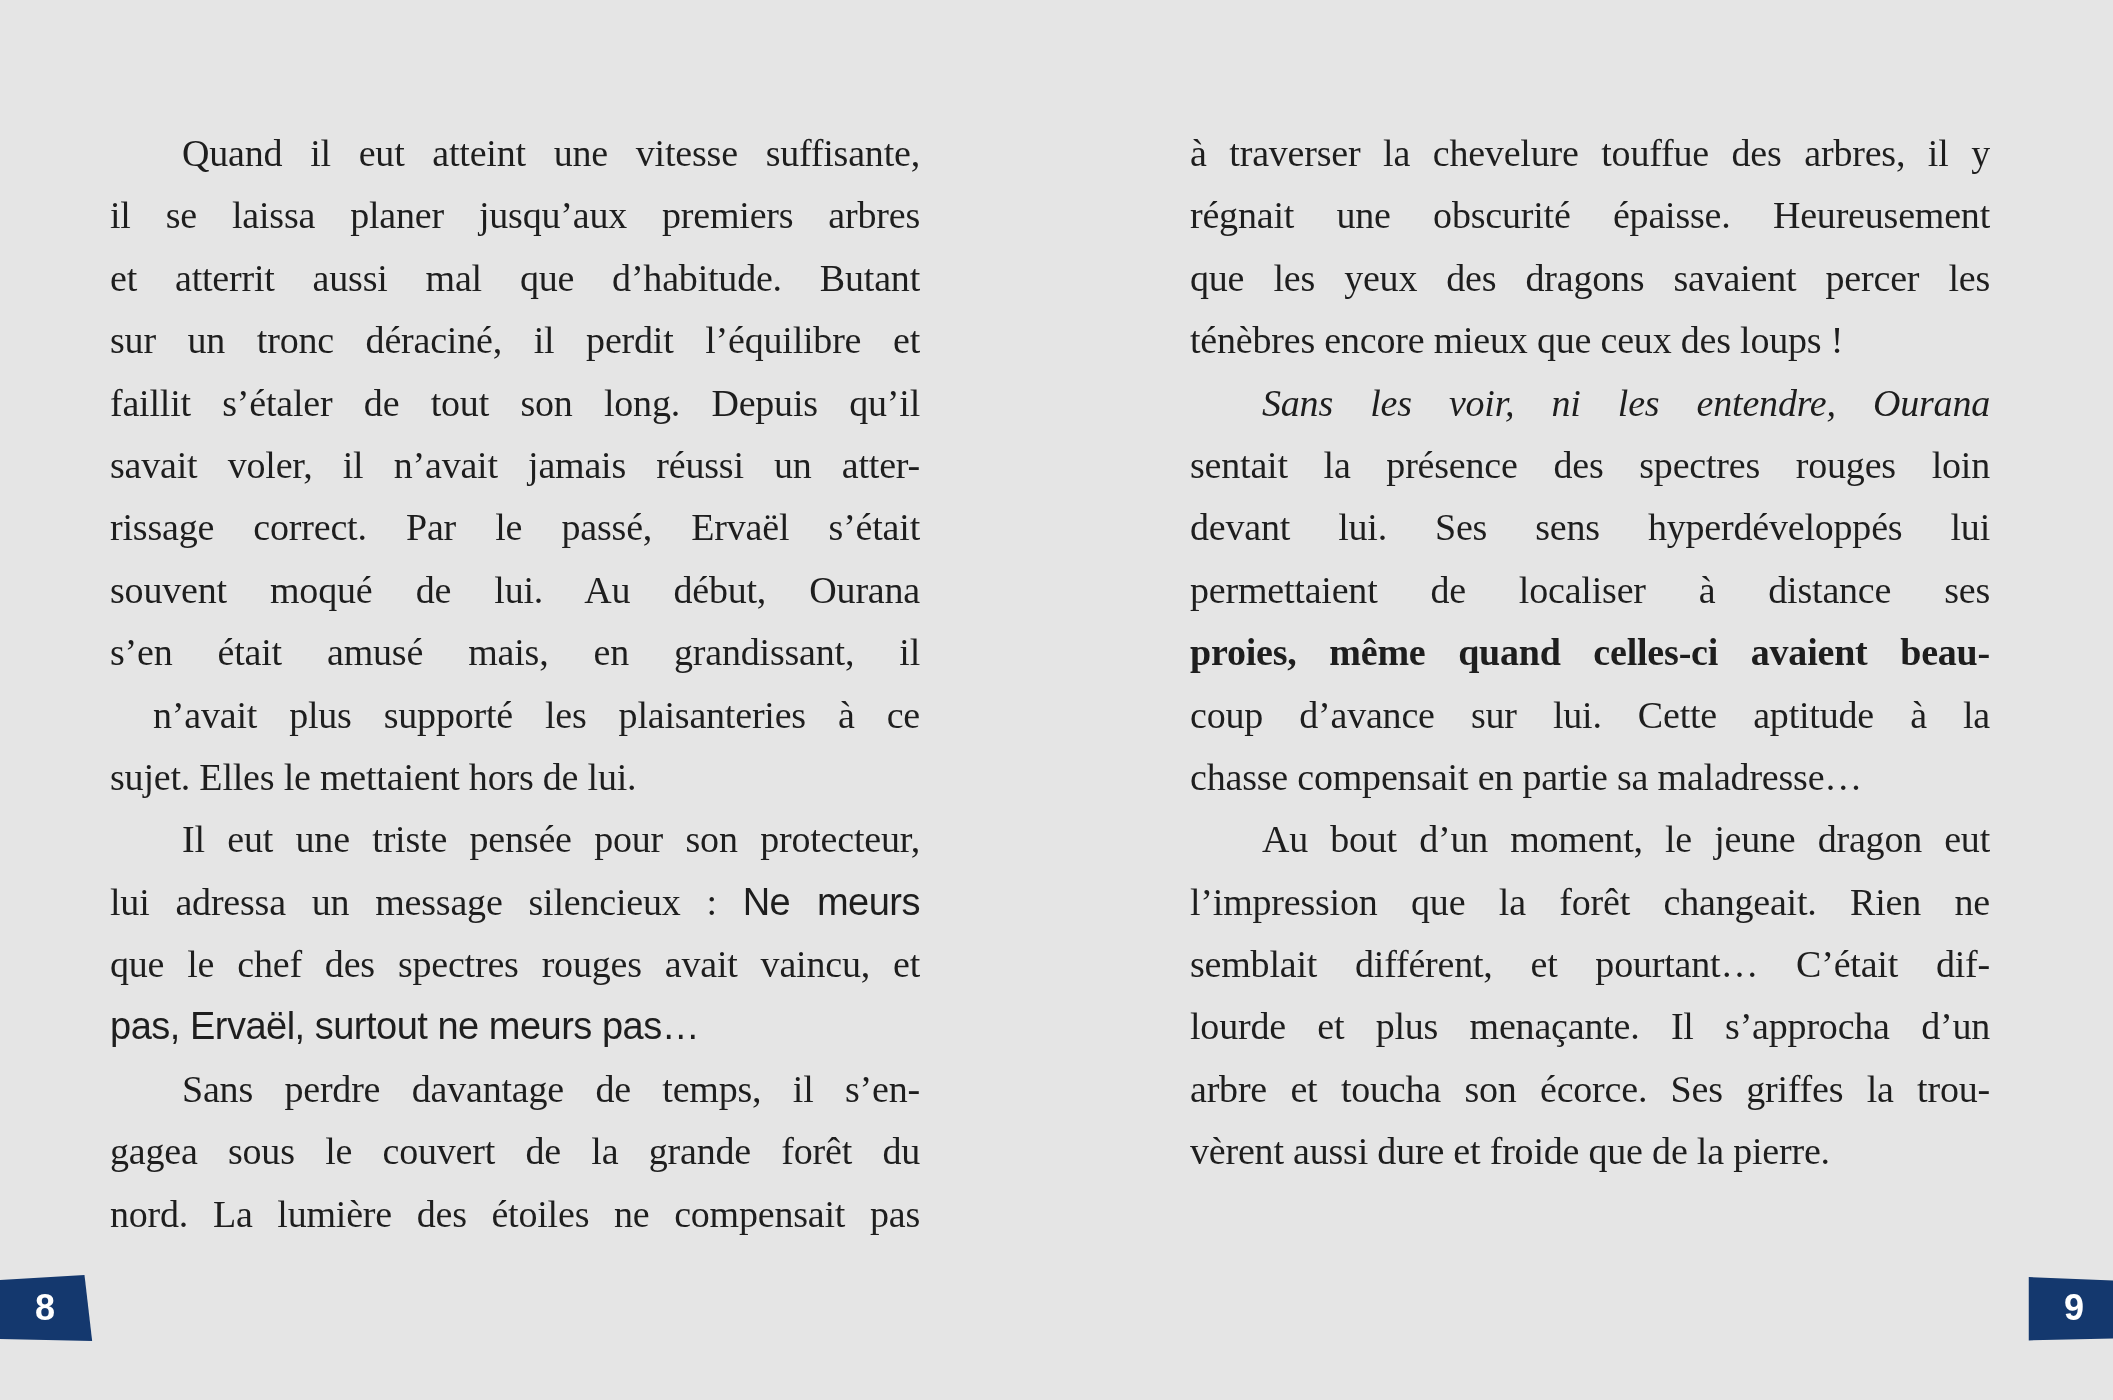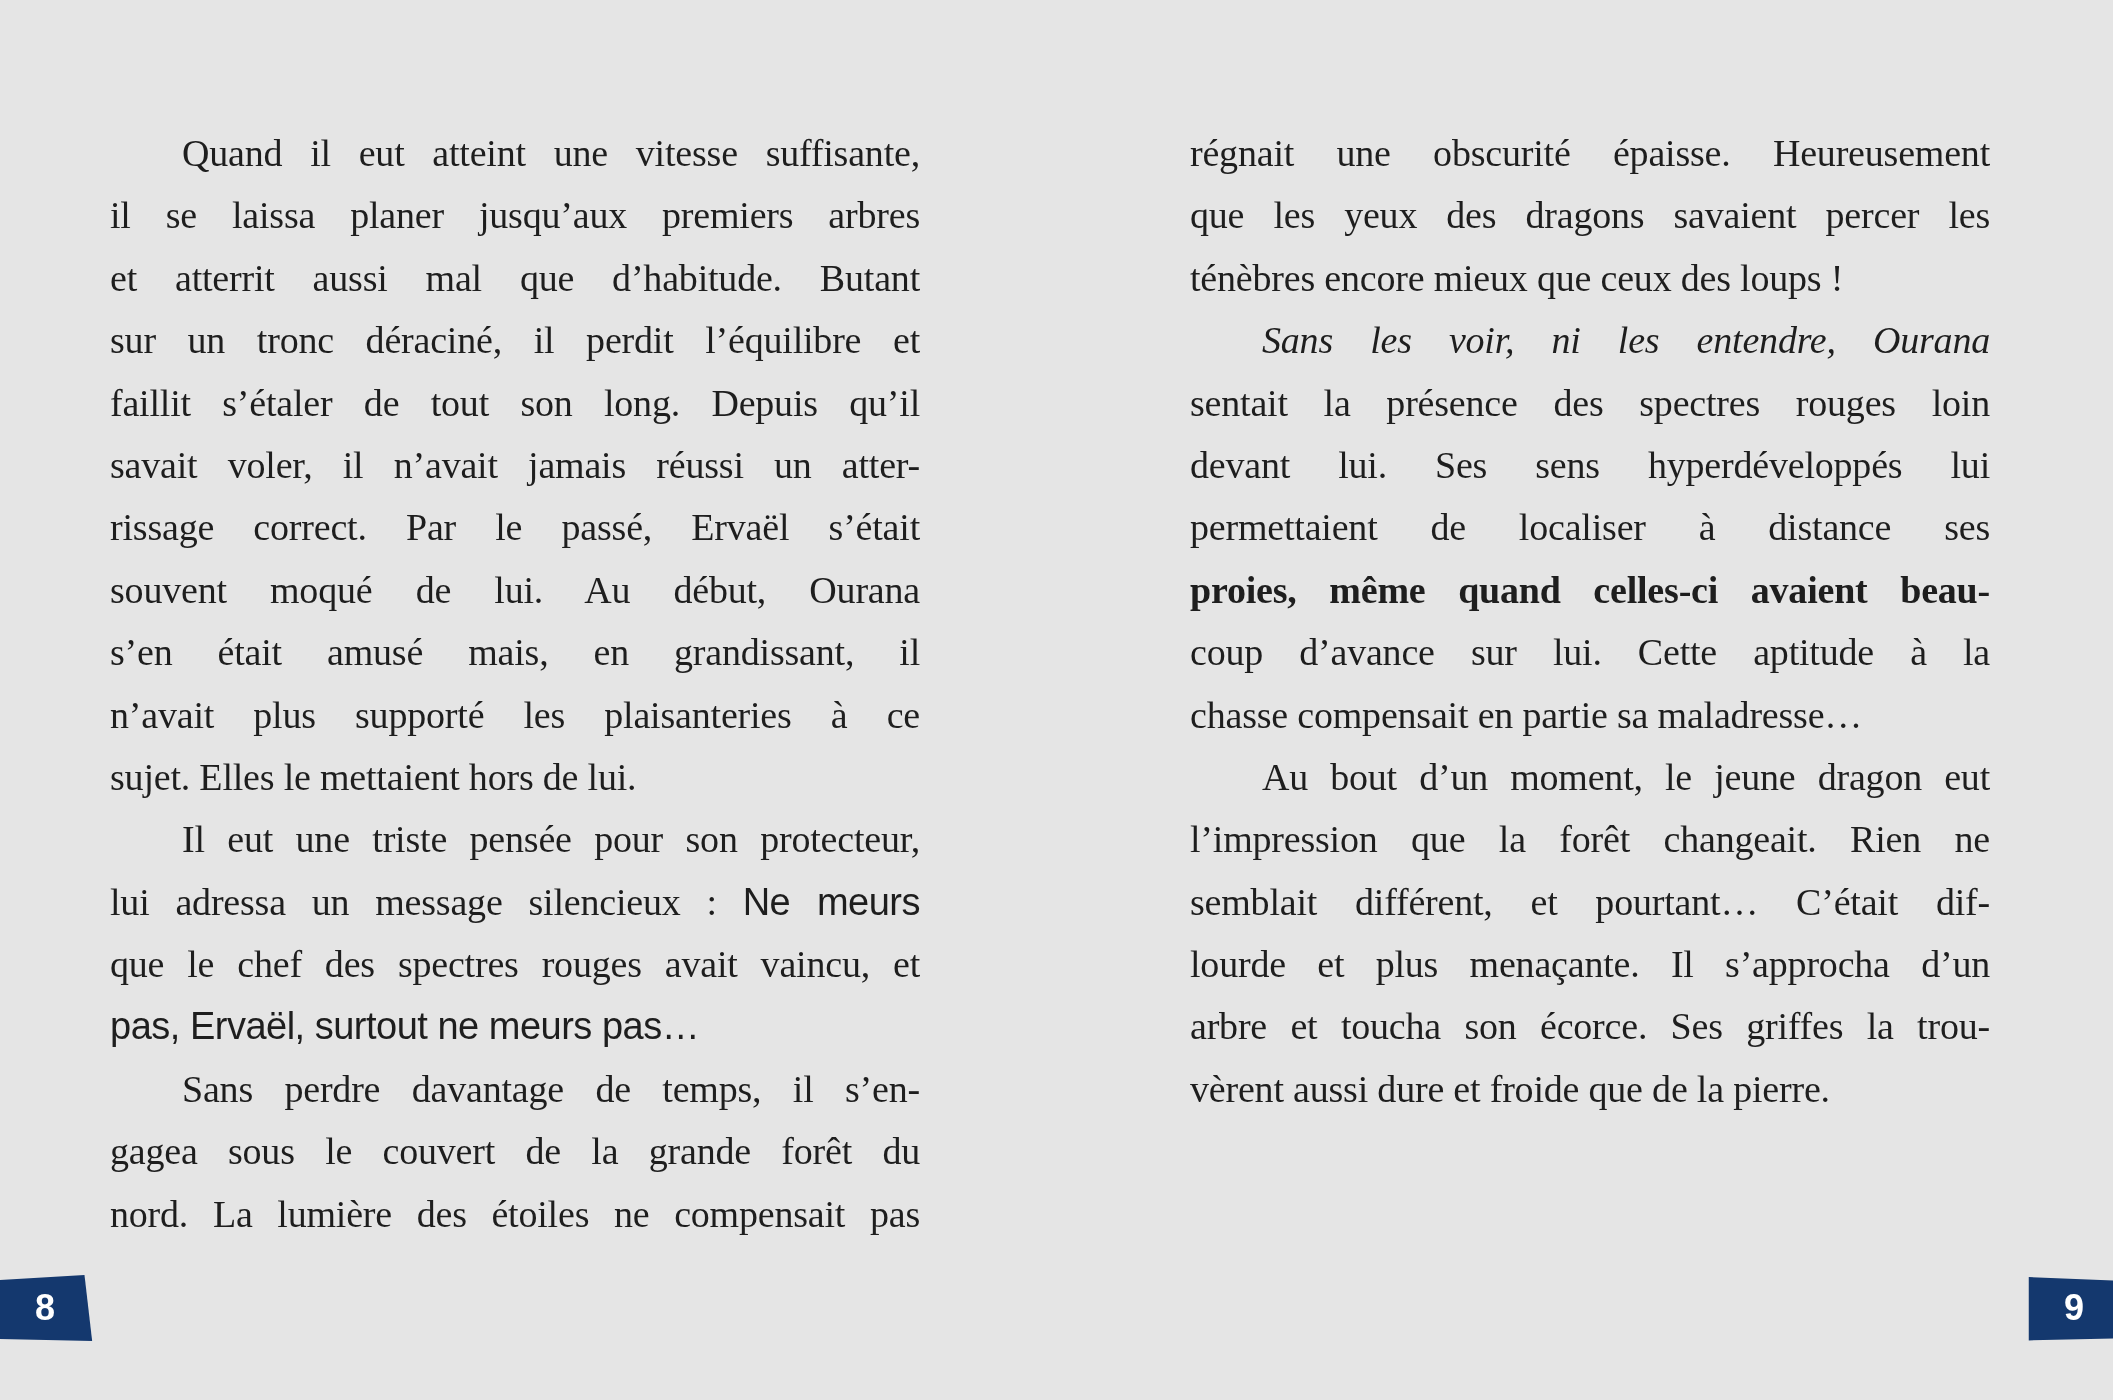--- a/index.html
+++ b/index.html
@@ -85,32 +85,33 @@
   <div class="text-column" id="left-column">
       <div class="line indent" style="color: rgb(30, 30, 30);"><span class="seg-serif">Quand il eut atteint une vitesse suffisante,</span></div>
       <div class="line" style="color: rgb(30, 30, 30);"><span class="seg-serif">il se laissa planer jusqu’aux premiers arbres</span></div>
       <div class="line" style="color: rgb(30, 30, 30);"><span class="seg-serif">et atterrit aussi mal que d’habitude. Butant</span></div>
       <div class="line" style="color: rgb(30, 30, 30);"><span class="seg-serif">sur un tronc déraciné, il perdit l’équilibre et</span></div>
       <div class="line" style="color: rgb(30, 30, 30);"><span class="seg-serif">faillit s’étaler de tout son long. Depuis qu’il</span></div>
       <div class="line" style="color: rgb(30, 30, 30);"><span class="seg-serif">savait voler, il n’avait jamais réussi un atter-</span></div>
       <div class="line" style="color: rgb(30, 30, 30);"><span class="seg-serif">rissage correct. Par le passé, Ervaël s’était</span></div>
       <div class="line" style="color: rgb(30, 30, 30);"><span class="seg-serif">souvent moqué de lui. Au début, Ourana</span></div>
       <div class="line" style="color: rgb(30, 30, 30);"><span class="seg-serif">s’en était amusé mais, en grandissant, il</span></div>
-      <div class="line" style="color: rgb(30, 30, 30);"><span class="seg-serif">n’avait plus supporté les plaisanteries à ce</span></div>
+      <div class="line" style="color: rgb(30, 30, 30); margin-left: 43px;"><span class="seg-serif">n’avait plus supporté les plaisanteries à ce</span></div>
       <div class="line last" style="color: rgb(30, 30, 30);"><span class="seg-serif">sujet. Elles le mettaient hors de lui.</span></div>
       <div class="line indent" style="color: rgb(30, 30, 30);"><span class="seg-serif">Il eut une triste pensée pour son protecteur,</span></div>
       <div class="line" style="color: rgb(30, 30, 30);"><span class="seg-serif">lui adressa un message silencieux&nbsp;: </span><span class="seg-sans">Ne meurs</span></div>
       <div class="line" style="color: rgb(30, 30, 30);"><span class="seg-serif">que le chef des spectres rouges avait vaincu, et</span></div>
       <div class="line last" style="color: rgb(30, 30, 30);"><span class="seg-sans">pas, Ervaël, surtout ne meurs pas…</span></div>
       <div class="line indent" style="color: rgb(30, 30, 30);"><span class="seg-serif">Sans perdre davantage de temps, il s’en-</span></div>
       <div class="line" style="color: rgb(30, 30, 30);"><span class="seg-serif">gagea sous le couvert de la grande forêt du</span></div>
       <div class="line" style="color: rgb(30, 30, 30);"><span class="seg-serif">nord. La lumière des étoiles ne compensait pas</span></div>
     </div>
 
   <div class="text-column" id="right-column">
+      <div class="line" style="color: rgb(30, 30, 30);"><span class="seg-serif">à traverser la chevelure touffue des arbres, il y</span></div>
       <div class="line" style="color: rgb(30, 30, 30);"><span class="seg-serif">régnait une obscurité épaisse. Heureusement</span></div>
       <div class="line" style="color: rgb(30, 30, 30);"><span class="seg-serif">que les yeux des dragons savaient percer les</span></div>
       <div class="line last" style="color: rgb(30, 30, 30);"><span class="seg-serif">ténèbres encore mieux que ceux des loups&nbsp;!</span></div>
       <div class="line indent" style="color: rgb(30, 30, 30); font-style: italic;"><span class="seg-serif">Sans les voir, ni les entendre, Ourana</span></div>
       <div class="line" style="color: rgb(30, 30, 30);"><span class="seg-serif">sentait la présence des spectres rouges loin</span></div>
       <div class="line" style="color: rgb(30, 30, 30);"><span class="seg-serif">devant lui. Ses sens hyperdéveloppés lui</span></div>
       <div class="line" style="color: rgb(30, 30, 30);"><span class="seg-serif">permettaient de localiser à distance ses</span></div>
       <div class="line" style="color: rgb(30, 30, 30); font-weight: bold;"><span class="seg-serif">proies, même quand celles-ci avaient beau-</span></div>
       <div class="line" style="color: rgb(30, 30, 30);"><span class="seg-serif">coup d’avance sur lui. Cette aptitude à la</span></div>
       <div class="line last" style="color: rgb(30, 30, 30);"><span class="seg-serif">chasse compensait en partie sa maladresse…</span></div>

